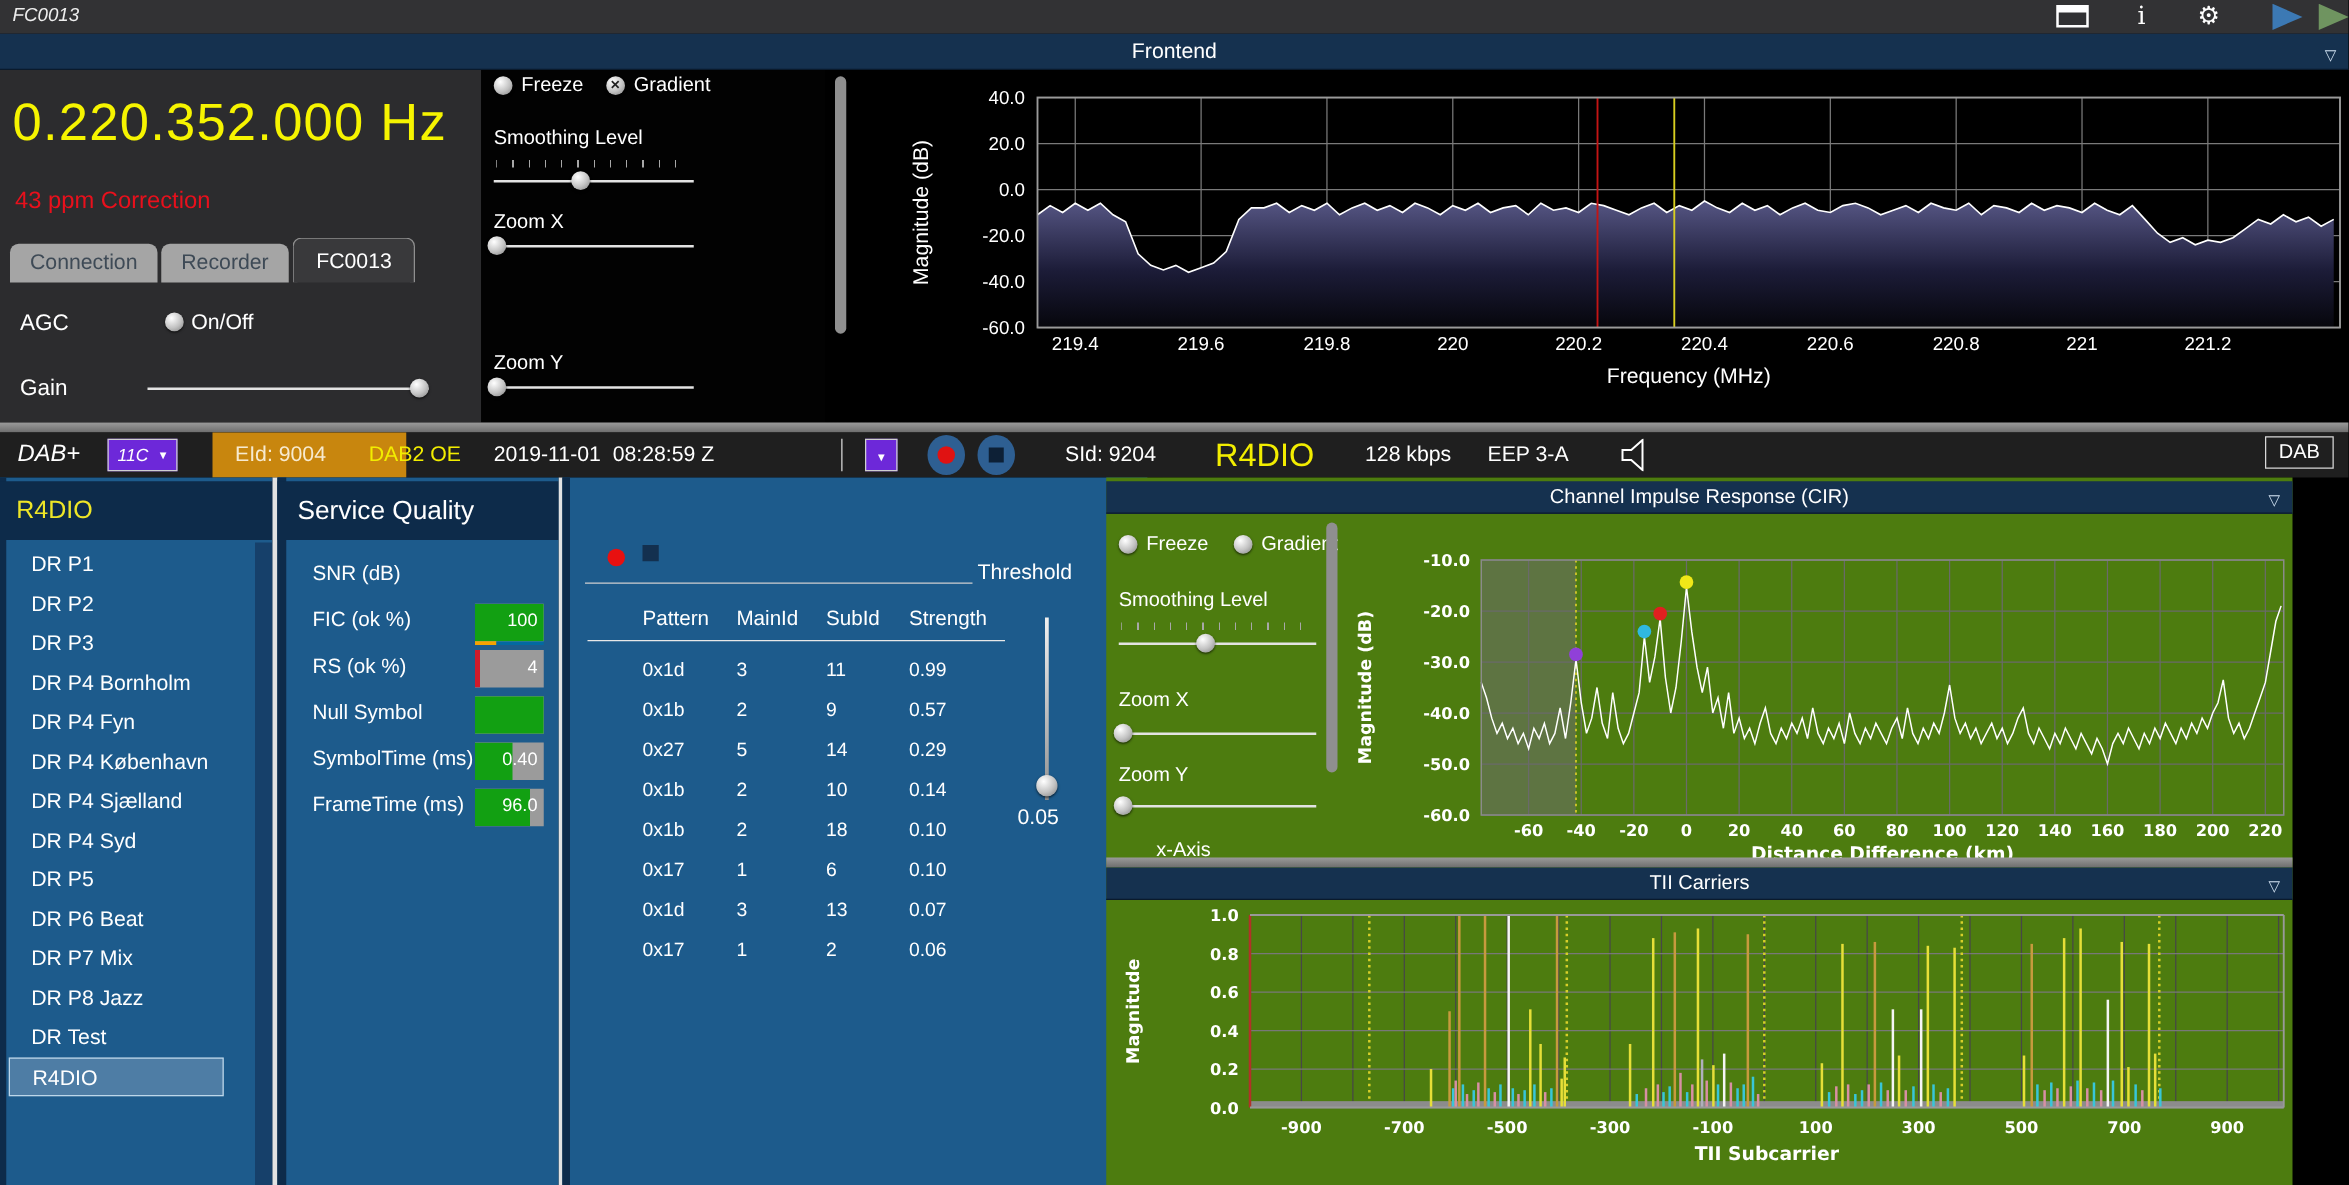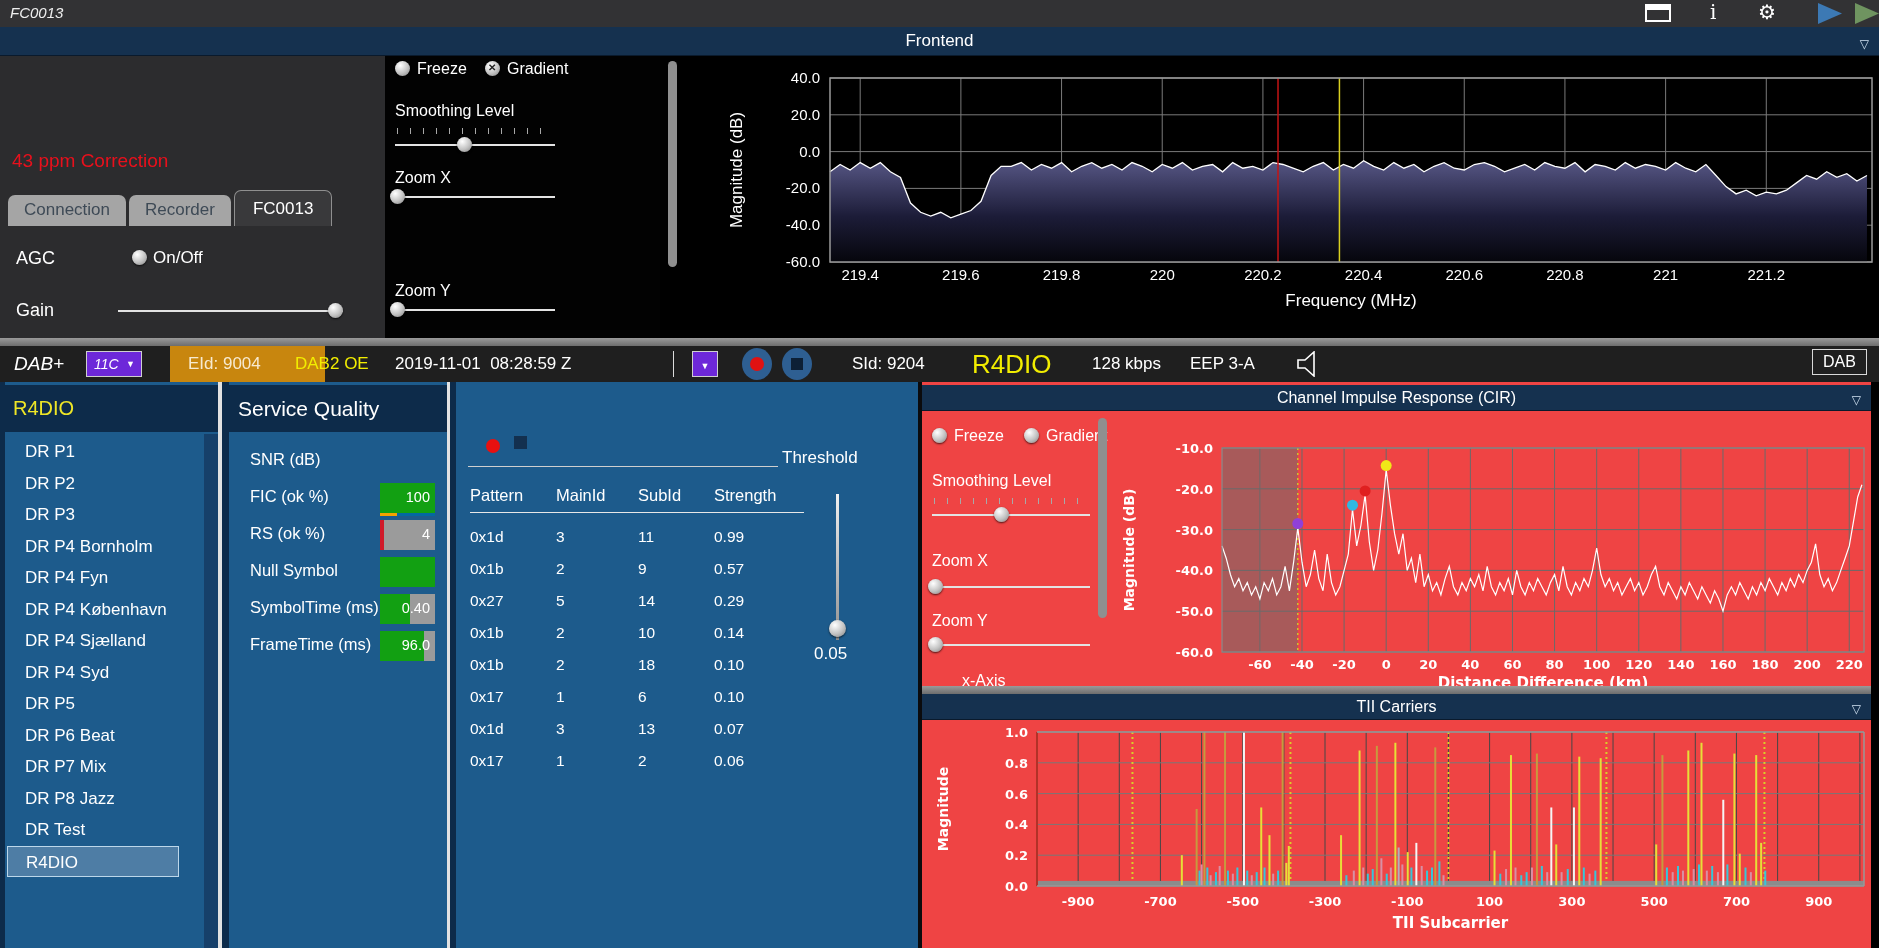--- a/index.html
+++ b/index.html
@@ -59,21 +59,21 @@
   .sq-label { position:absolute; left:28px; top:6px; color:#fff; font-size:16.5px; }
   .sq-bar { position:absolute; left:158px; top:2px; width:55px; height:30px; overflow:hidden; }
   .sq-fill { position:absolute; left:0; top:0; height:30px; }
   .sq-val { position:absolute; right:5px; top:6px; color:#fff; font-size:14.5px; }
   .btab { display:inline-block; background:#a3aab1; color:#424e5a; border-radius:7px 7px 0 0;
           padding:6px 14px 6px; font-size:17px; margin-right:3px; vertical-align:bottom; }
   .btab.active { background:#1d5b8c; color:#fff; border:1px solid #7fa8c8; border-bottom:none;
           padding:8px 16px 7px; }
   .tii-hrow { display:flex; color:#fff; font-size:16.5px; border-bottom:1px solid #e8e8e8; padding-bottom:7px; }
   .tii-row { display:flex; color:#fff; font-size:15.5px; height:32px; line-height:32px; }
-  .tc0 { width:86px; } .tc1 { width:82px; } .tc2 { width:76px; } .tc3 { width:88px; }
+  .tc0 { width:86px;margin-left:44px; } .tc1 { width:82px; } .tc2 { width:76px; } .tc3 { width:88px; }
 
   svg text { font-family:"Liberation Sans", sans-serif; }
   .chartbold text { font-family:"DejaVu Sans", sans-serif; font-weight:bold; }
 </style>
 </head>
 <body>
 
 <div id="root">
 
   <div class="abs titlebar">
@@ -89,20 +89,21 @@
       </svg>
   </div>
 
   <div class="abs navy-hd fe-header">
     <span>Frontend</span>
     <span class="collapse">▽</span>
   </div>
 
   <div class="abs fe-body">
     <div class="fe-left">
+      <div class="freq">0.220.352.000 Hz</div>
       <div class="corr">43 ppm Correction</div>
       <div class="fe-tabs"><span class="fe-tab">Connection</span><span class="fe-tab">Recorder</span><span class="fe-tab active">FC0013</span></div>
       <div class="fe-row-label" style="left:16px; top:192px;">AGC</div>
       <div class="ball" style="position:absolute; left:132px; top:194px;"></div>
       <div class="fe-row-label" style="left:153px; top:192px; font-size:17px;">On/Off</div>
       <div class="fe-row-label" style="left:16px; top:244px;">Gain</div>
       <div class="track" style="position:absolute; left:118px; top:254px; width:225px;"></div>
       <div class="ball" style="position:absolute; left:328px; top:247px;"></div>
     </div>
 
@@ -343,21 +344,21 @@
         </div>
     </div>
     <div class="ctrl-label" style="left:332px; top:66px; font-size:17px;">Threshold</div>
     <div class="vtrack abs" style="left:386px; top:112px; height:146px;"></div>
     <div class="ball abs" style="left:379px; top:238px; width:17px; height:17px;"></div>
     <div class="ctrl-label" style="left:364px; top:262px; font-size:17px;">0.05</div>
   </div>
 
   <div class="abs" style="left:918px; top:382px; width:12px; height:566px; background:#0b0b0d;"></div>
 
-  <div class="abs" style="left:922px; top:382px; width:949px; height:566px; background:#ef4444;">
+  <div class="abs" style="left:885px; top:382px; width:949px; height:566px; background:#4d7c0f;">
     <div class="navy-hd abs" style="left:0; top:3px; width:949px; height:26px; font-size:16px; line-height:25px;">
       <span>Channel Impulse Response (CIR)</span>
       <span class="collapse">▽</span>
     </div>
 
     <div class="abs" style="left:6px; top:34px; width:170px; height:250px;">
       <div class="ball" style="position:absolute; left:4px; top:12px;"></div>
       <div class="ctrl-label" style="left:26px; top:11px;">Freeze</div>
       <div class="ball" style="position:absolute; left:96px; top:12px;"></div>
       <div class="ctrl-label" style="left:118px; top:11px;">Gradient</div>

